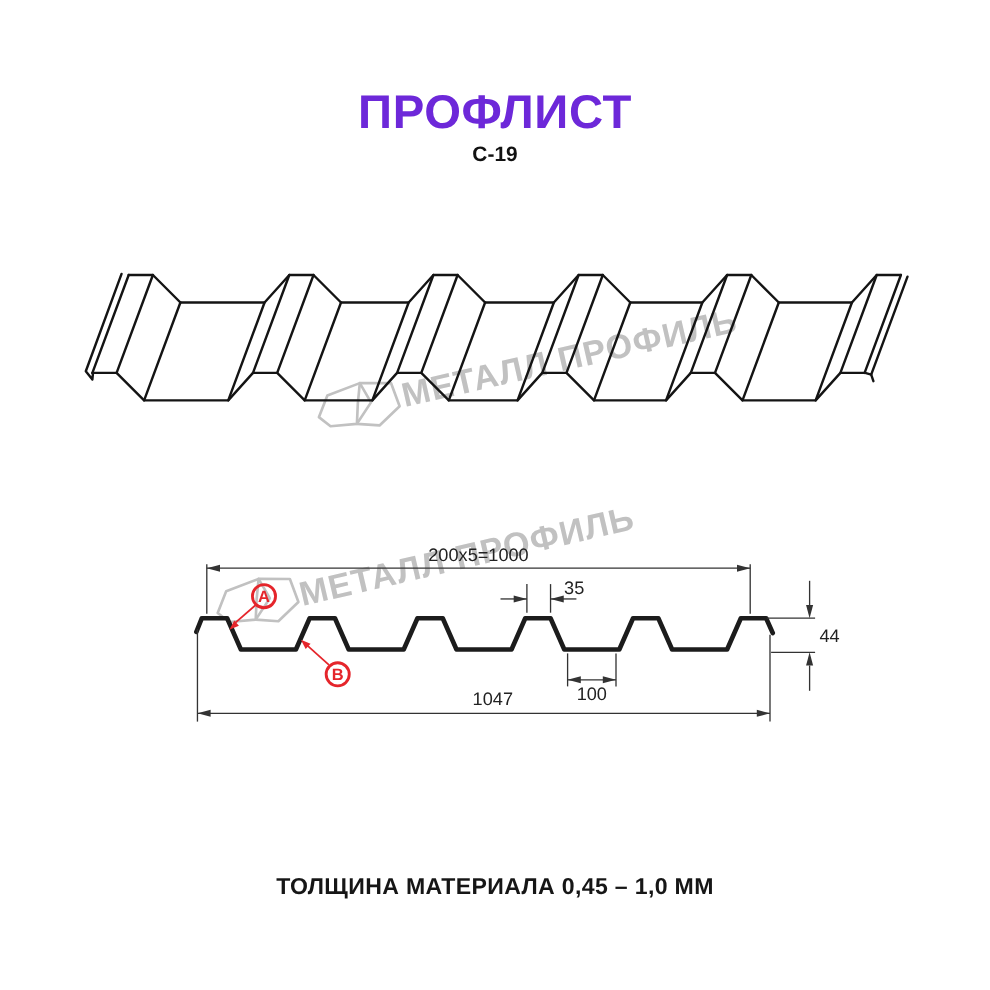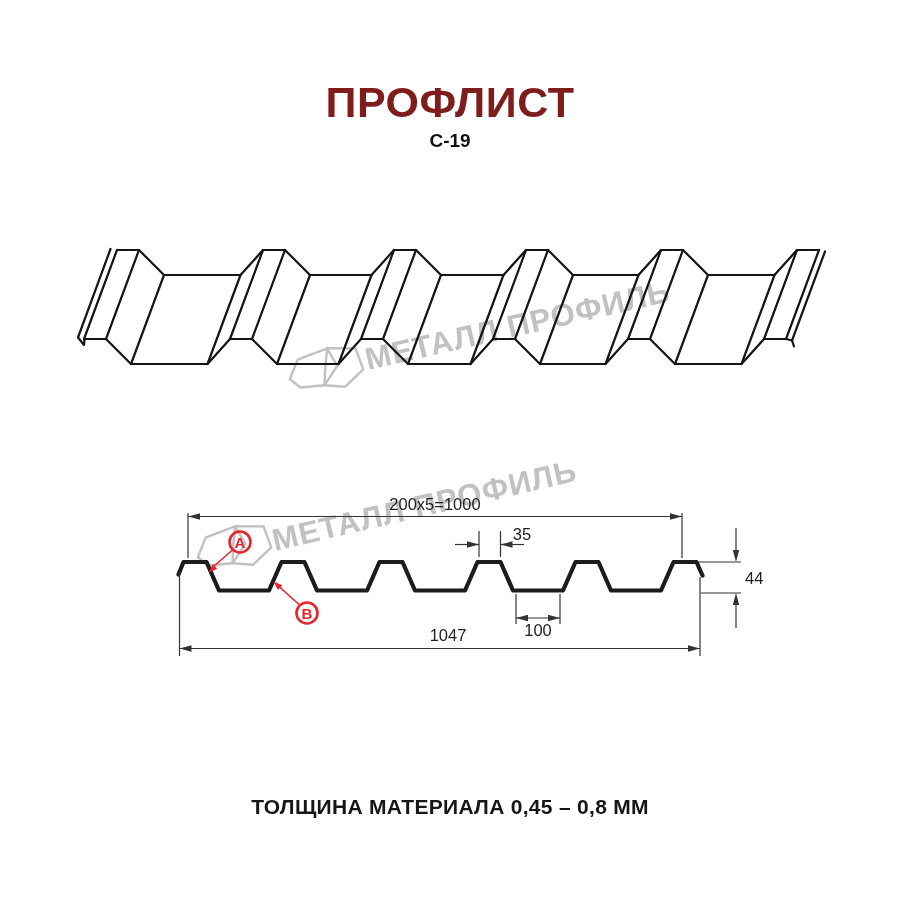--- a/index.html
+++ b/index.html
@@ -1,19 +1,19 @@
 <!DOCTYPE html>
 <html><head>
 <meta charset="utf-8">
 <style>
   html,body{margin:0;padding:0;background:#fff;}
   .page{position:relative;width:900px;height:900px;background:#fff;overflow:hidden;
         font-family:"Liberation Sans",sans-serif;}
   .title{position:absolute;left:0;top:78px;width:900px;text-align:center;
-         font-size:43px;font-weight:800;letter-spacing:.5px;color:#7f1d1d;}
+         font-size:43px;font-weight:800;letter-spacing:.5px;color:#6d28d9;}
   .subtitle{position:absolute;left:0;top:130px;width:900px;text-align:center;
          font-size:19px;font-weight:700;color:#111;}
   .footnote{position:absolute;left:0;top:795px;width:900px;text-align:center;
          font-size:21px;font-weight:600;letter-spacing:.3px;color:#161616;}
   svg{position:absolute;left:0;top:0;}
   .wm-text{font-weight:700;font-size:31px;letter-spacing:1px;}
   .dim-text{font-size:16.5px;font-weight:400;fill:#222;}
   .callout-letter{font-size:15px;font-weight:700;}
 </style>
 </head>
@@ -158,14 +158,14 @@
       </g>
       <g>
         <line x1="299" y1="604.5" x2="279" y2="586.5" stroke="#e5252b" stroke-width="1.6"></line>
         <polygon points="273.5,581.5 277.9,590.0 282.3,585.2" fill="#e5252b"></polygon>
         <circle cx="307" cy="613" r="10.5" fill="#fff" fill-opacity="0" stroke="#e5252b" stroke-width="2.6"></circle>
         <text class="callout-letter" x="307" y="618.5" text-anchor="middle" fill="#e5252b">В</text>
       </g>
     </g>
   </svg>
 
-  <div class="footnote">ТОЛЩИНА МАТЕРИАЛА 0,45 – 0,8 ММ</div>
+  <div class="footnote">ТОЛЩИНА МАТЕРИАЛА 0,45 – 1,0 ММ</div>
 </div>
 
 </body></html>

